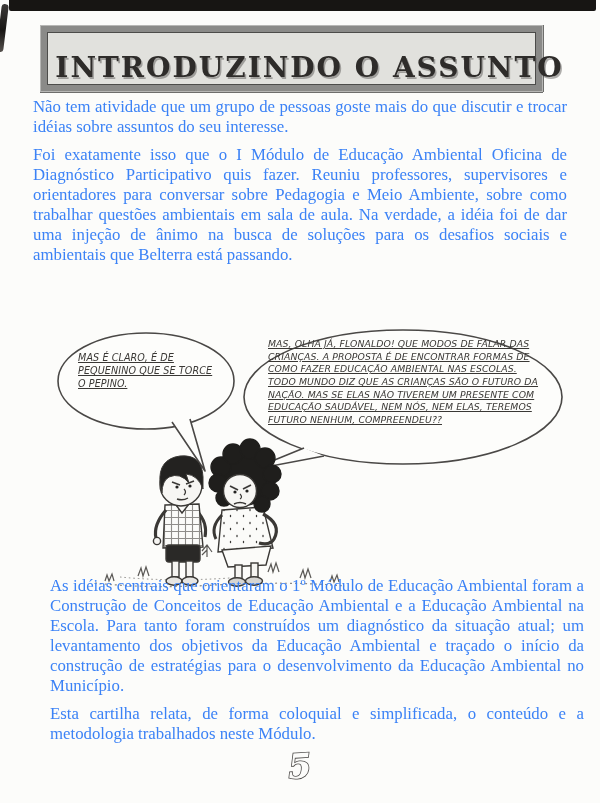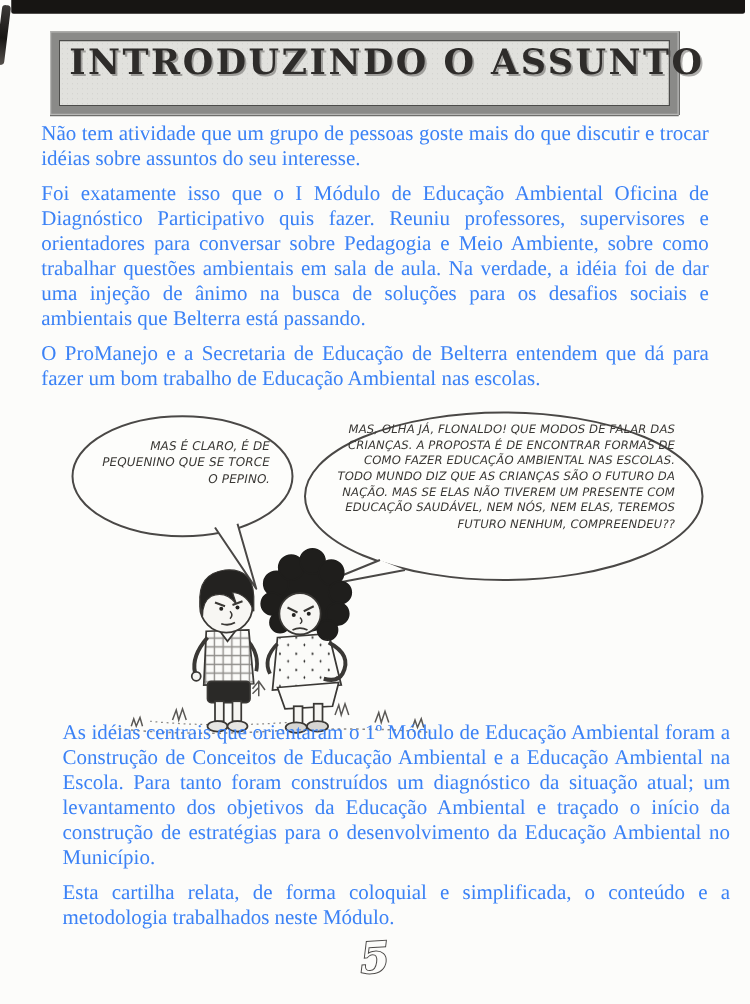--- a/index.html
+++ b/index.html
@@ -35,21 +35,21 @@
     box-sizing:border-box;
     padding:6px;
   }
   .banner-inner{
     width:100%;height:100%;
     box-sizing:border-box;
     background:#e1e1dd;
     background-image:radial-gradient(#cfcfcb 14%, transparent 15%);
     background-size:4px 4px;
     border:1px solid #4c4c4a;
-    display:flex;align-items:flex-start;justify-content:center;padding-left:36px;
+    display:flex;align-items:flex-end;justify-content:center;padding-left:36px;
   }
   .banner-title{
     font-family:"DejaVu Serif", serif;
     font-weight:bold;
     font-size:28px;
     letter-spacing:2px;
     color:#2e2c2a;
     text-shadow:1.5px 1.5px 0 rgba(80,78,76,.45);
     white-space:nowrap;
   }
@@ -66,22 +66,23 @@
   
   .figure{position:absolute;top:325px;left:0;width:600px;height:270px;}
   .figure svg{position:absolute;inset:0;}
   .bubble-text{
     position:absolute;
     font-family:"DejaVu Sans", sans-serif;
     font-style:italic;
     font-size:9.6px;
     line-height:1.36;
     color:#3a3835;
-    text-align:right;
+    text-align:left;
     letter-spacing:.1px;
+    text-decoration:underline;
   }
   .bubble-text.left{left:78px;top:26px;width:138px;}
   .bubble-text.right{left:268px;top:13px;width:272px;font-size:9.3px;}
   
   .page-number-wrap{
     position:absolute;top:742px;left:0;width:600px;height:46px;
     display:flex;justify-content:center;
   }
 </style>
 </head>
@@ -94,21 +95,20 @@
 
   <div class="banner">
     <div class="banner-inner">
       <span class="banner-title">INTRODUZINDO O ASSUNTO</span>
     </div>
   </div>
 
   <div class="text-top">
     <p class="body">Não tem atividade que um grupo de pessoas goste mais do que discutir e trocar idéias sobre assuntos do seu interesse.</p>
     <p class="body">Foi exatamente isso que o I Módulo de Educação Ambiental Oficina de Diagnóstico Participativo quis fazer. Reuniu professores, supervisores e orientadores para conversar sobre Pedagogia e Meio Ambiente, sobre como trabalhar questões ambientais em sala de aula. Na verdade, a idéia foi de dar uma injeção de ânimo na busca de soluções para os desafios sociais e ambientais que Belterra está passando.</p>
-    <p class="body">O ProManejo e a Secretaria de Educação de Belterra entendem que dá para fazer um bom trabalho de Educação Ambiental nas escolas.</p>
   </div>
 
   <div class="figure">
     <svg viewBox="0 0 600 270" width="600" height="270">
       <defs>
         <pattern id="plaid" width="7" height="7" patternUnits="userSpaceOnUse">
           <rect width="7" height="7" fill="#fbfbf9"></rect>
           <path d="M0 3.5 H7 M3.5 0 V7" stroke="#8f8d8a" stroke-width="1.1"></path>
         </pattern>
         <pattern id="stars" width="13" height="13" patternUnits="userSpaceOnUse">

